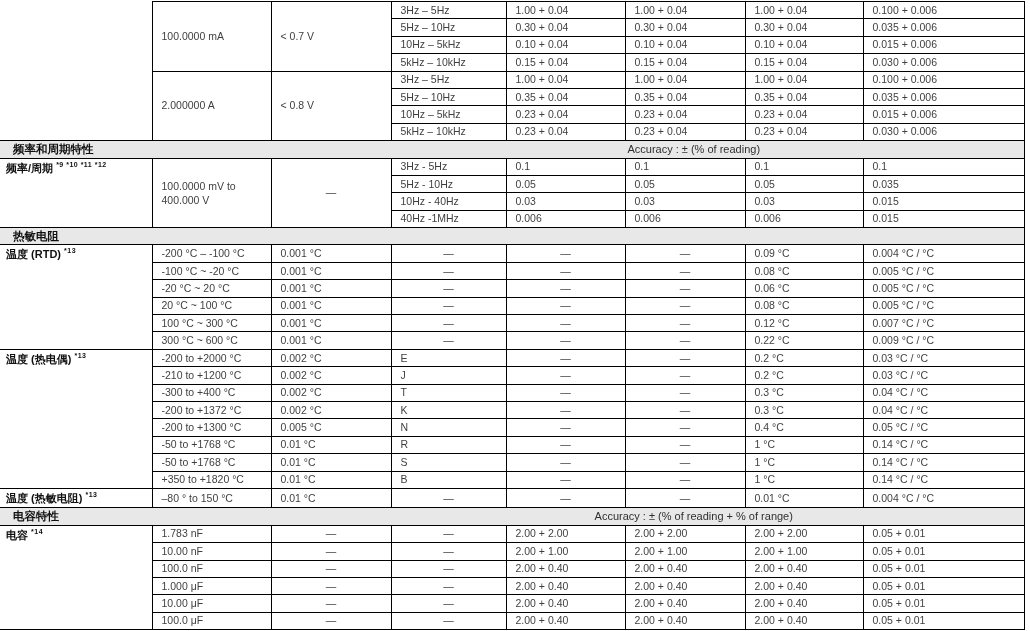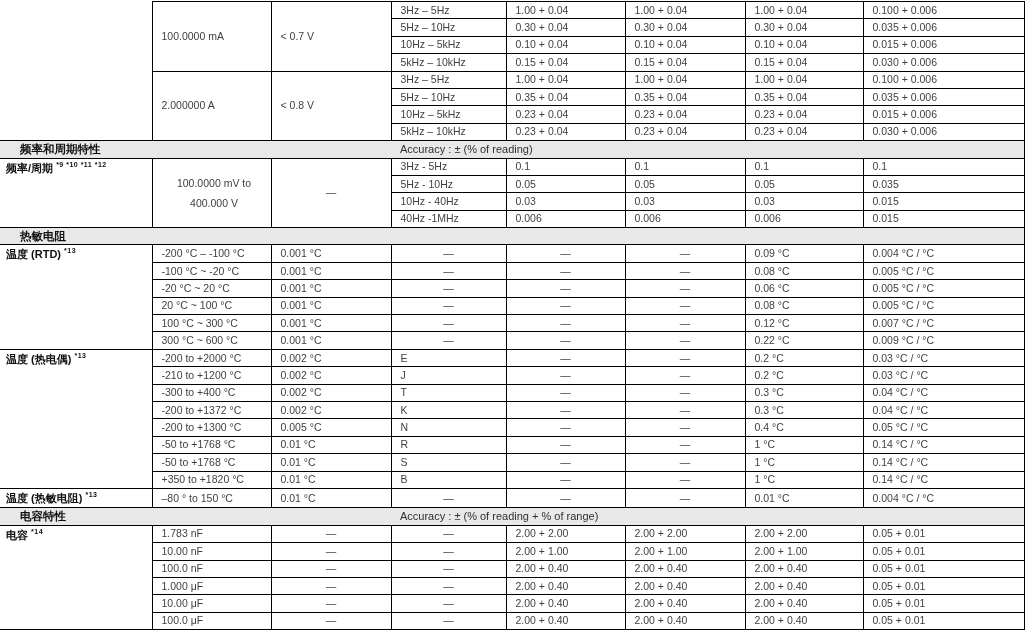--- a/index.html
+++ b/index.html
@@ -37,33 +37,33 @@
     font-weight: 700;
     color: var(--labtext);
     vertical-align: top;
     padding: 2px 3px 0 6px;
     font-size: 11px;
     border-left: none;
   }
   td.lbl sup { font-size: 7px; font-weight: 700; letter-spacing: 0.5px; }
   td.c1e { border-top: none; border-left: none; }
   td.dash { text-align: center; padding: 0; }
-  td.pre  { white-space: pre-line; line-height: 20px; text-align: center; }
+  td.pre  { white-space: pre-line; line-height: 14px; }
   td.band-l {
     background: var(--band);
     font-weight: 700;
     color: var(--labtext);
     font-size: 11.5px;
     border-left: none;
     border-right: none;
-    padding-left: 20px;
+    padding-left: 13px;
   }
   td.band-r {
     background: var(--band);
-    text-align: left;
+    text-align: center;
     padding-right: 36px;
     border-left: none;
     color: #303030;
     font-size: 11px;
   }
 </style>
 </head>
 <body>
 
 <table class="spec">

